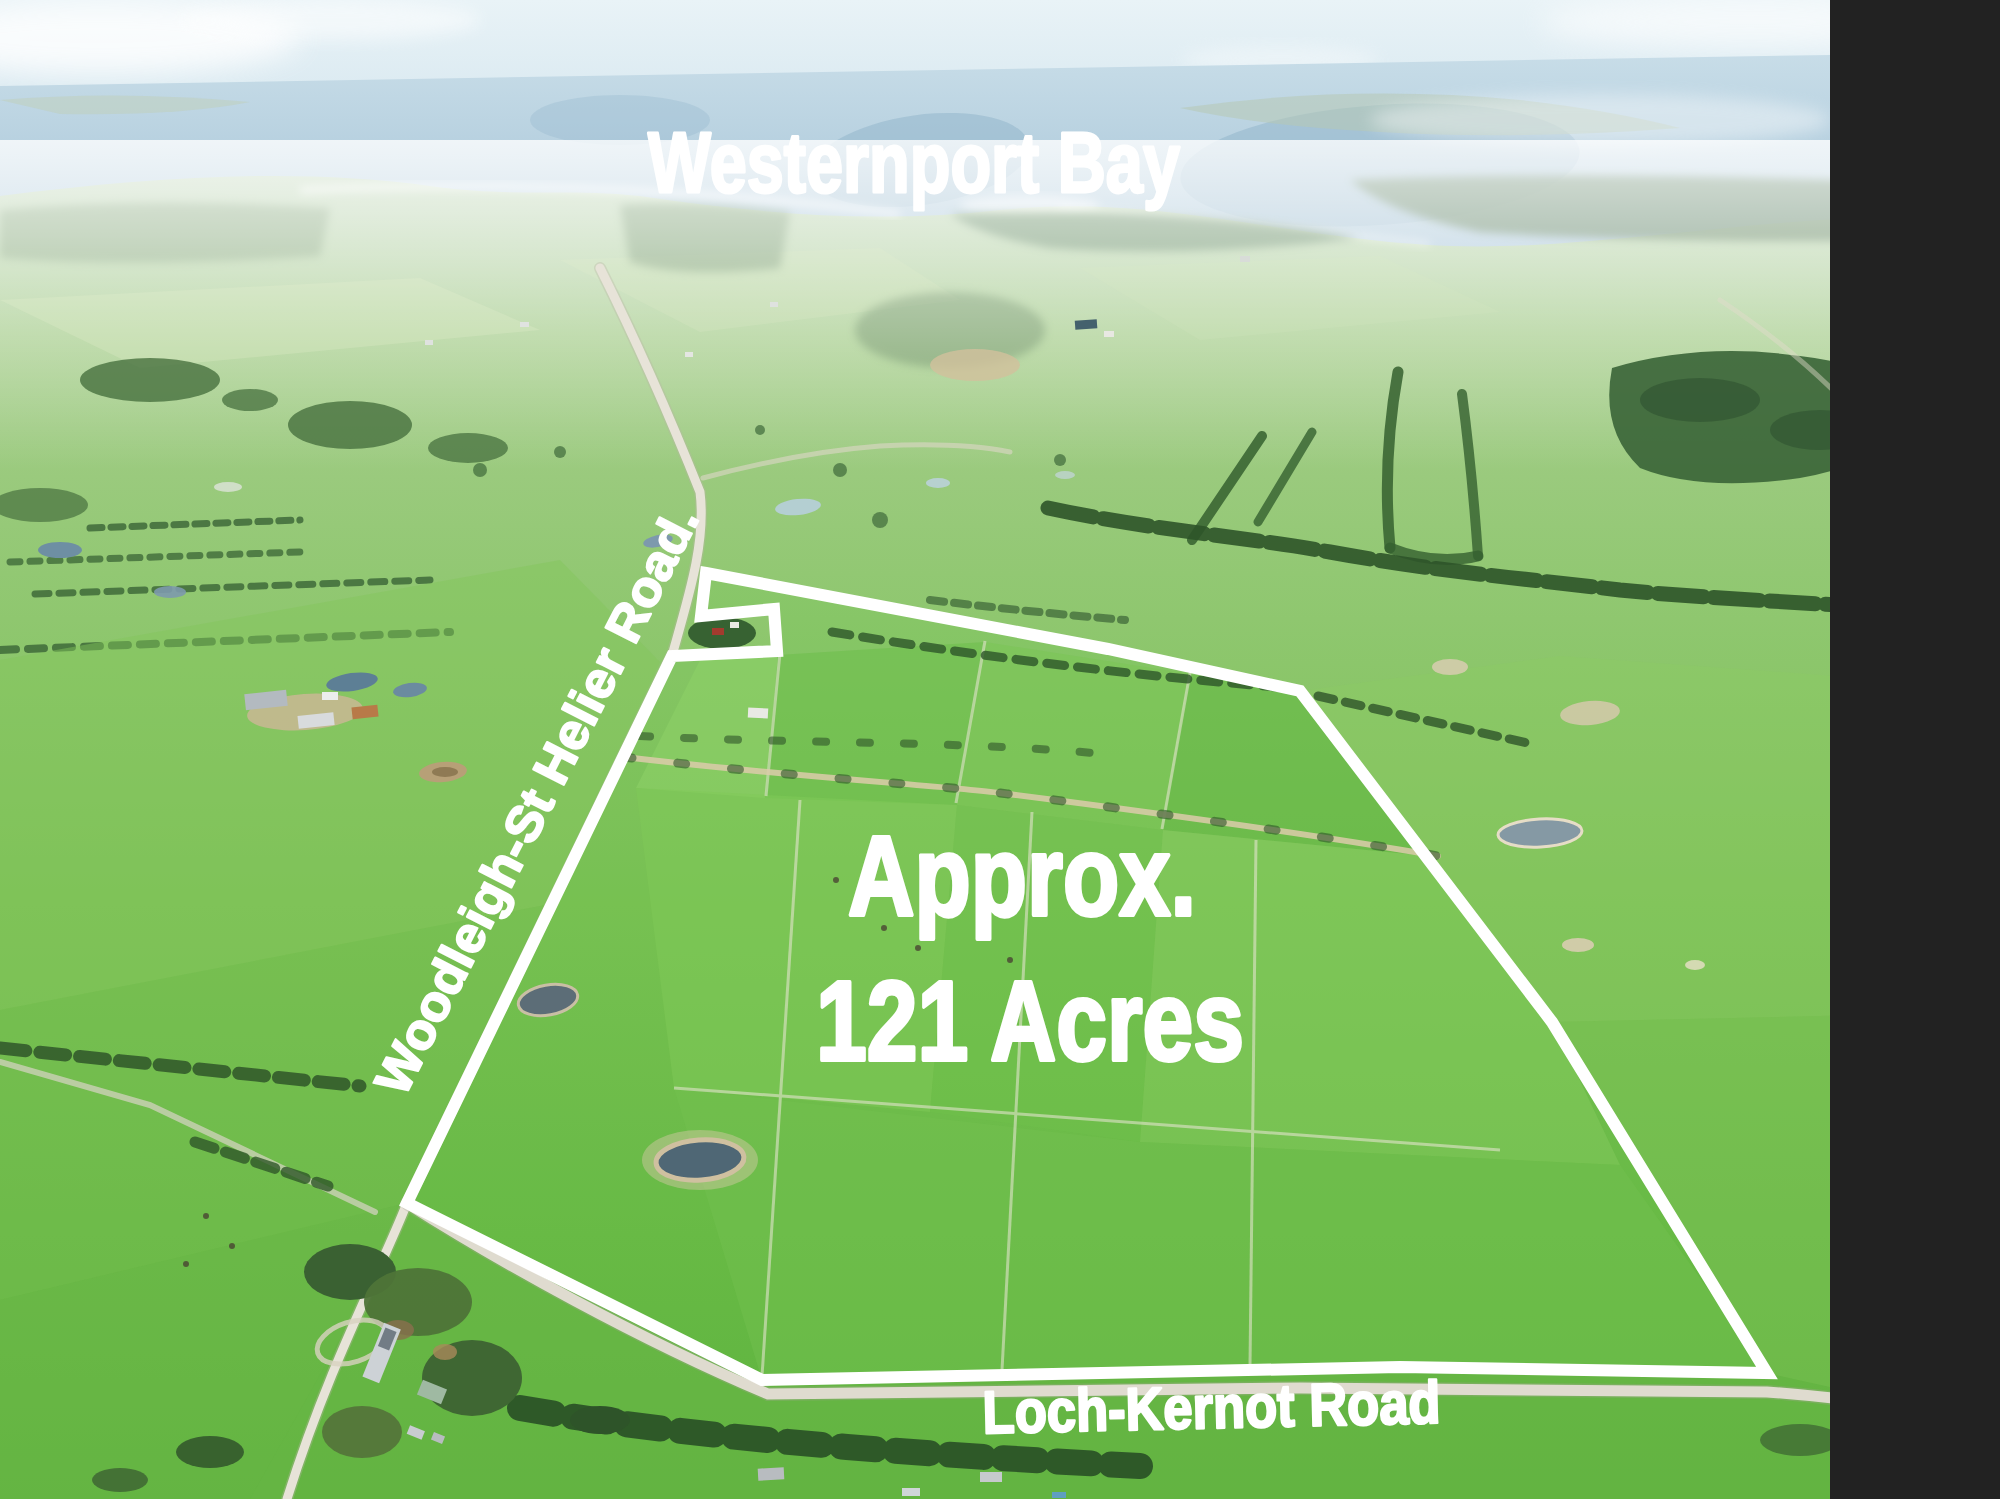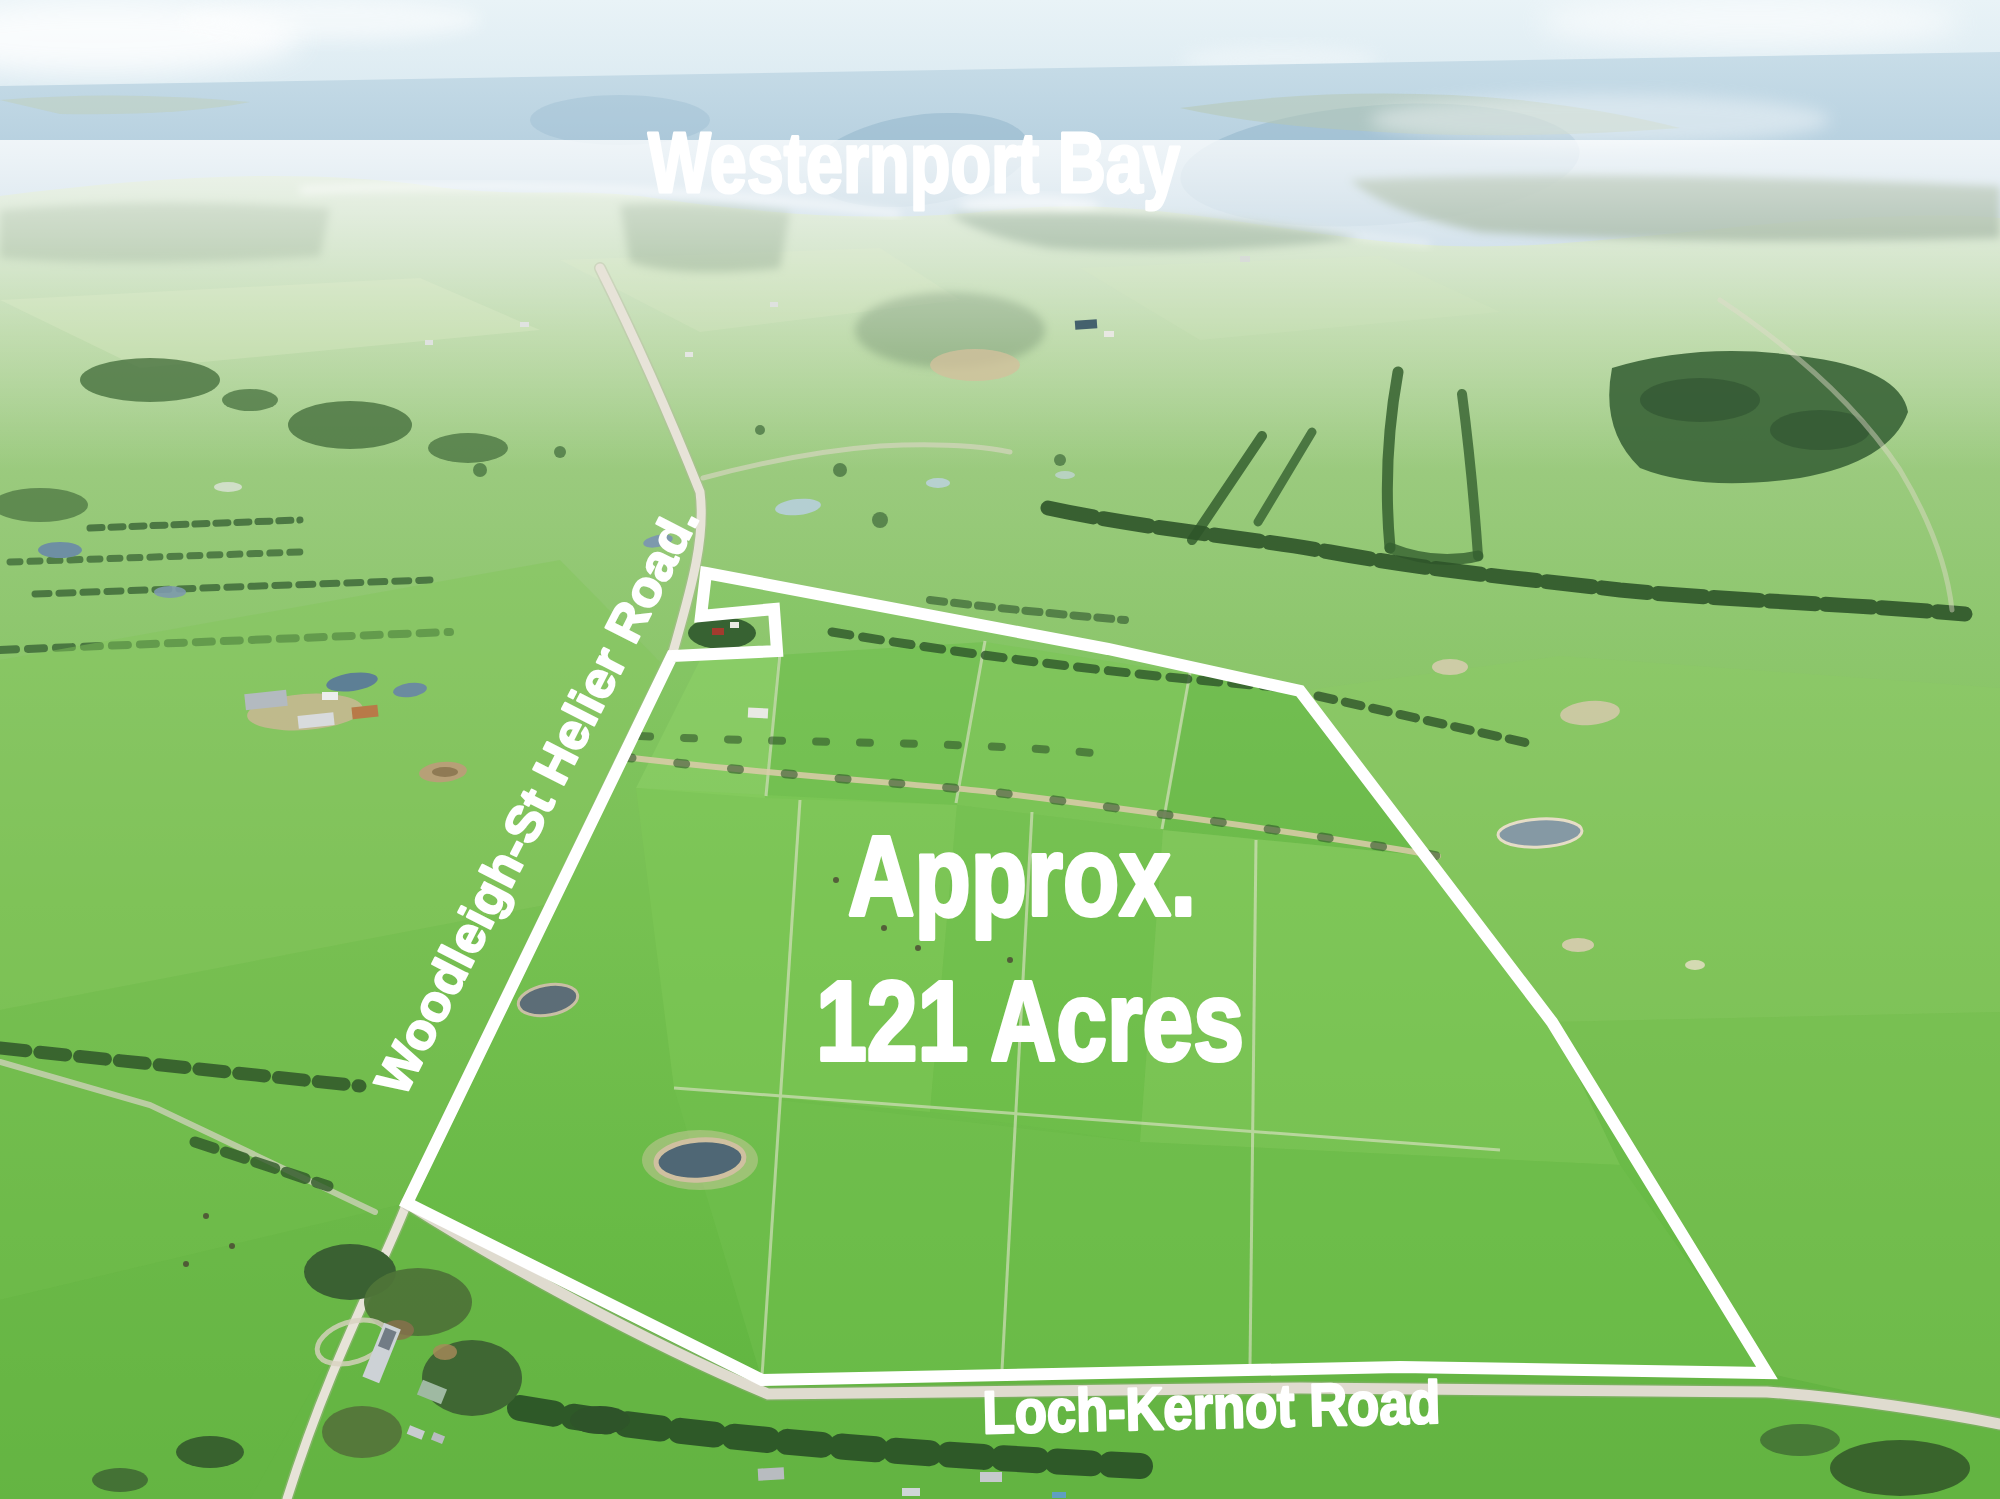--- a/index.html
+++ b/index.html
@@ -1,16 +1,16 @@
 <!DOCTYPE html>
 <html><head>
 <meta charset="utf-8">
 <style>
   html,body{margin:0;padding:0;background:#222;}
-  .stage{position:relative;width:2000px;height:1499px;overflow:hidden;background:#9cc87d;}
+  .stage{position:relative;width:1830px;height:1499px;overflow:hidden;background:#9cc87d;}
   svg{display:block;width:2000px;height:1499px;}
   .overlay-text{
     font-family:"Liberation Sans","DejaVu Sans",sans-serif;
     font-weight:bold;
     fill:#ffffff;
     paint-order:stroke;
     stroke:#ffffff;
     stroke-linejoin:round;
   }
 </style>

